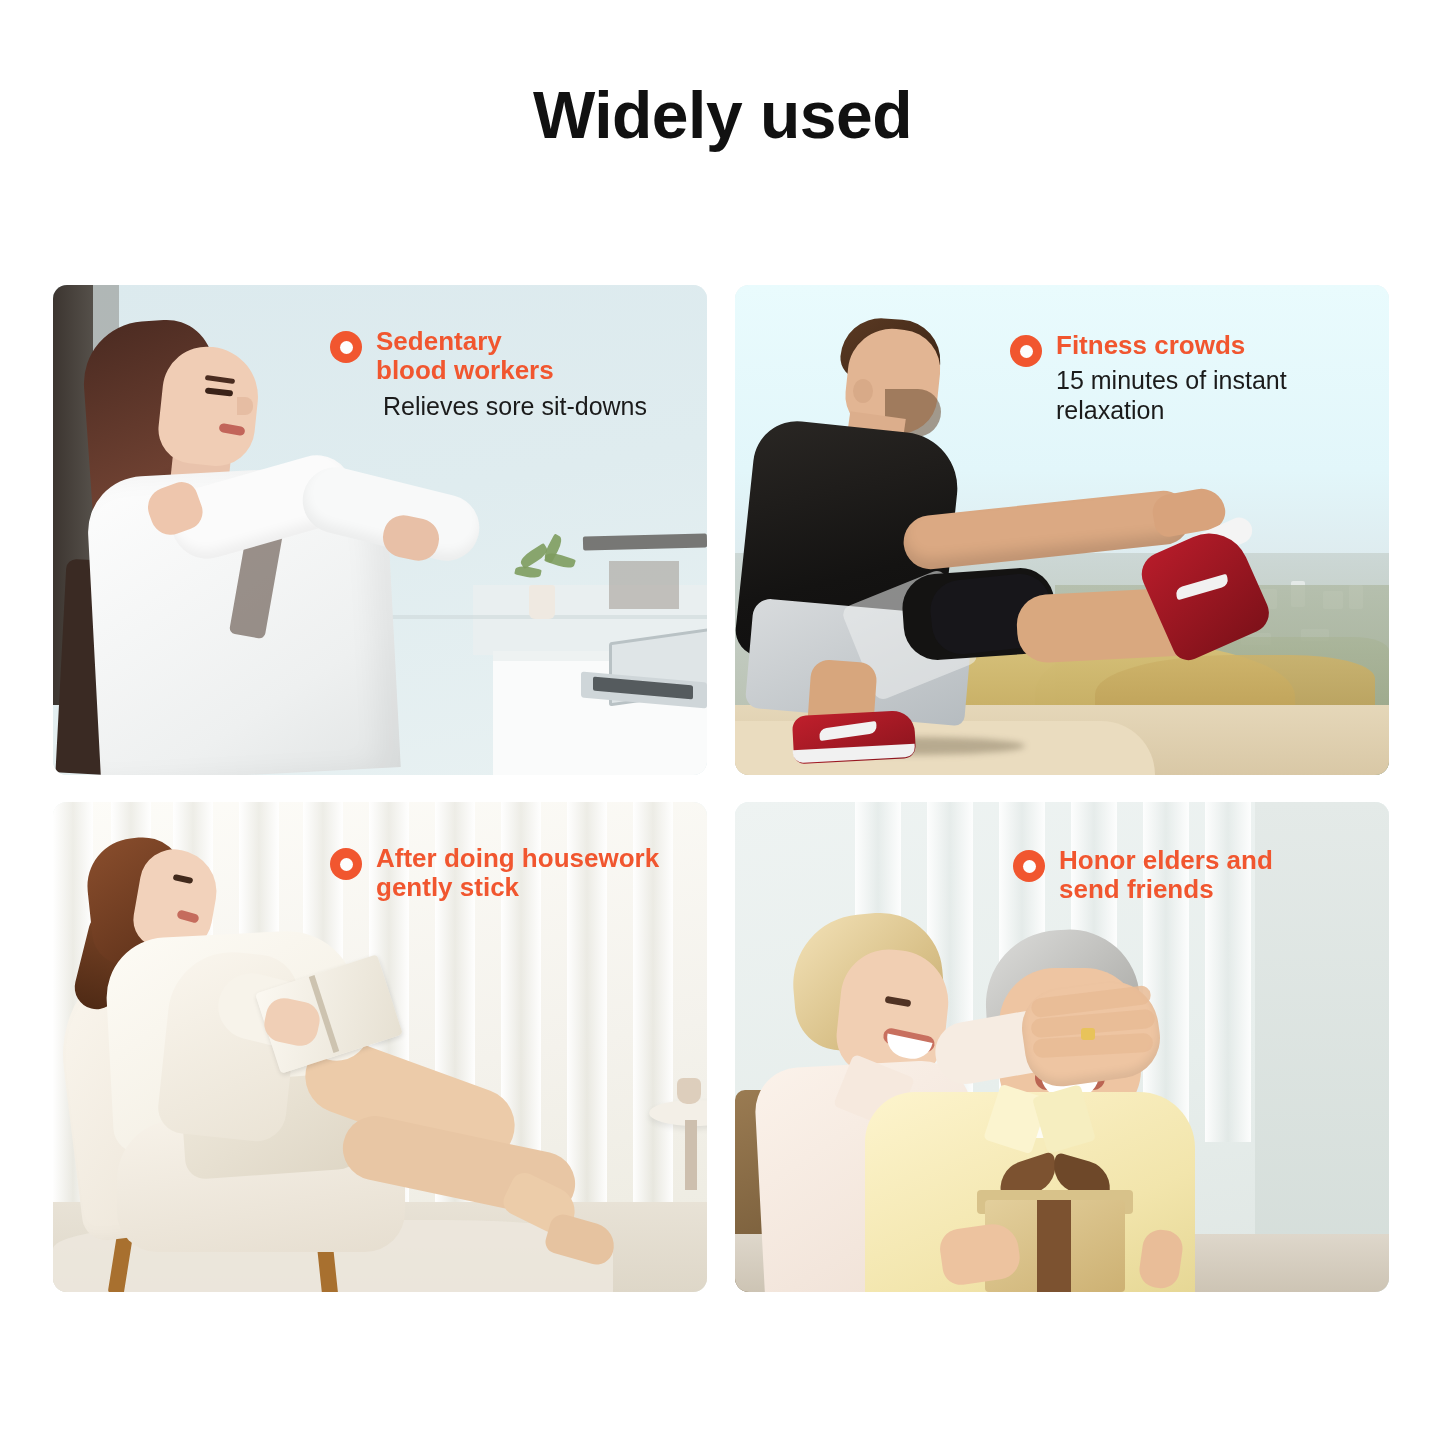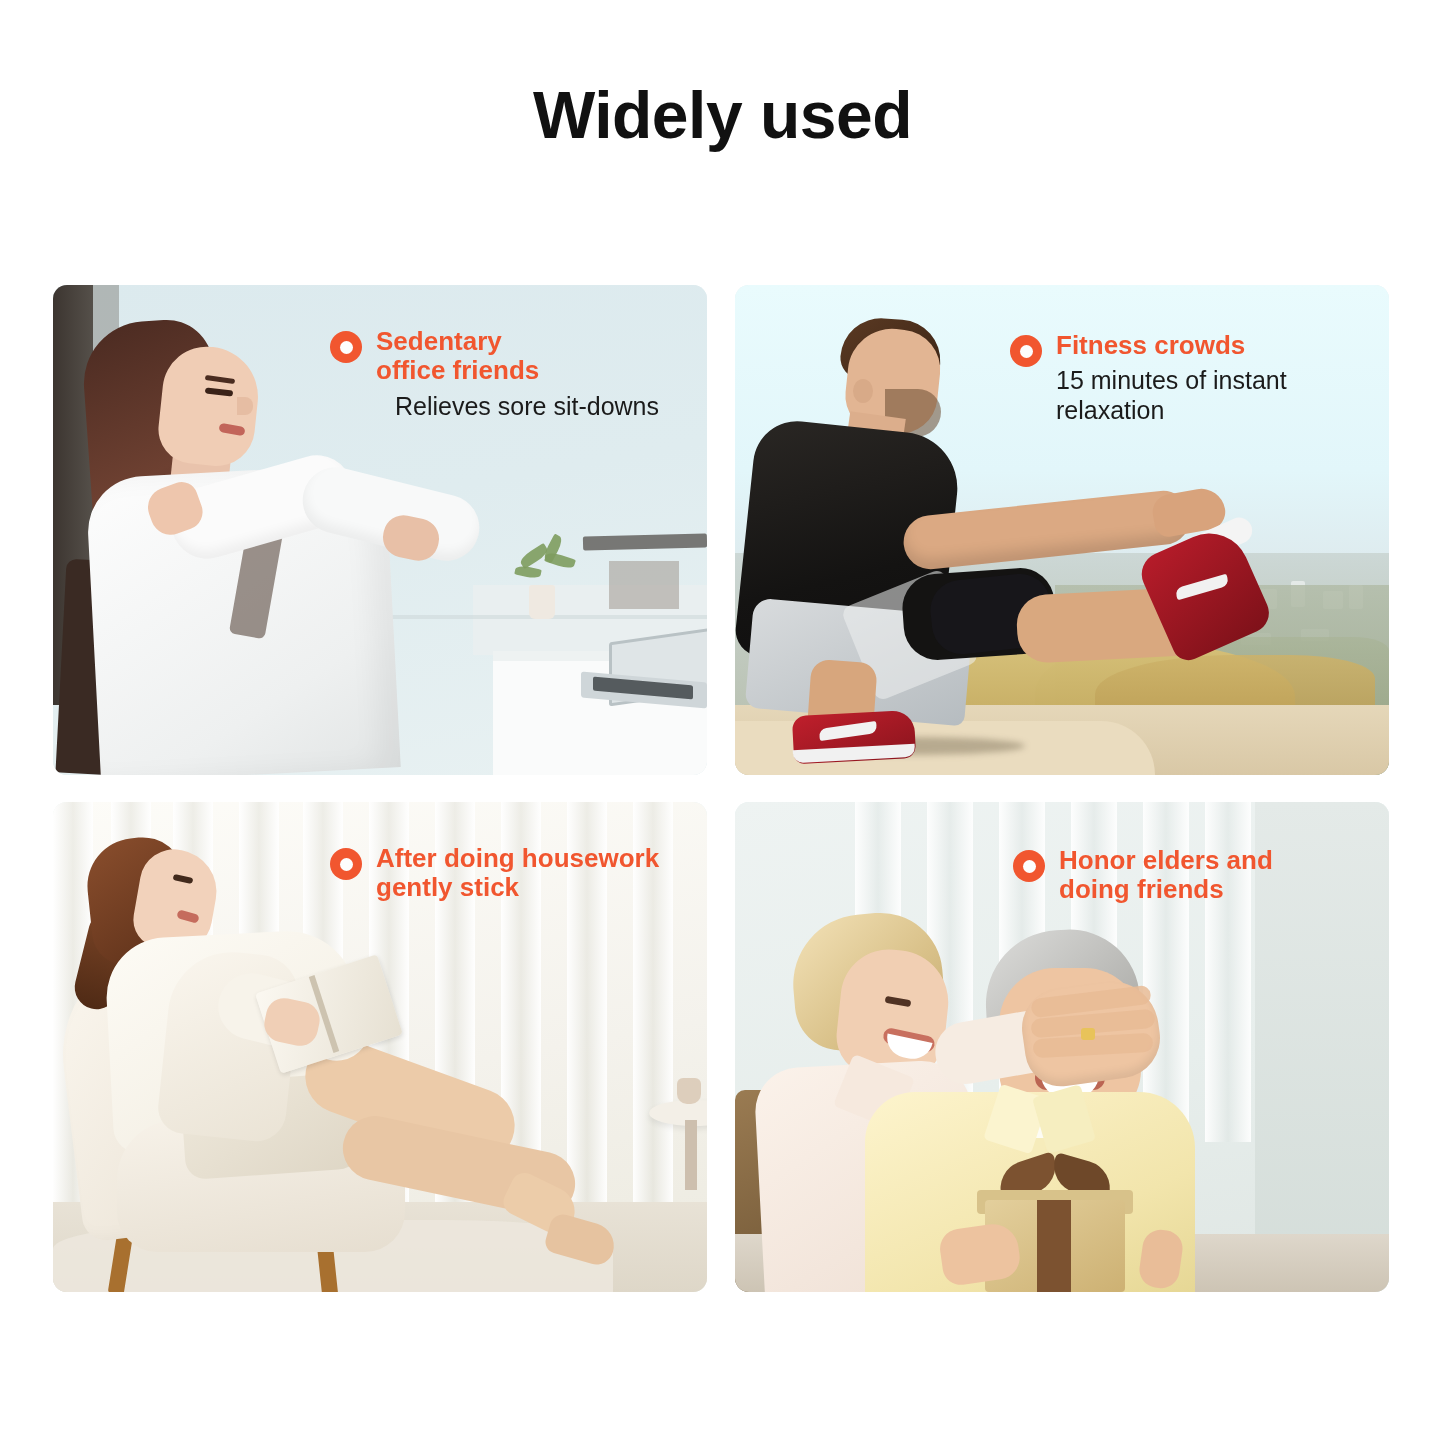--- a/index.html
+++ b/index.html
@@ -51,21 +51,21 @@
 
   .cap-text{flex:1 1 auto;}
   .cap-head{
     color:#f1562f;font-weight:bold;font-size:26px;line-height:1.13;
     white-space:pre-line;
   }
   .cap-sub{
     color:#1b1b1b;font-size:25px;line-height:1.18;margin-top:6px;
     white-space:pre-line;
   }
-  .c0 .cap-sub{margin-left:19px;}
+  .c0 .cap-sub{margin-left:7px;}
   .c2 .cap-sub{margin-left:12px;}
 
   
   .ph1{background:linear-gradient(170deg,#dceaee 0%,#dfecef 45%,#e8f1f2 100%);}
   .ph1 .win-left{position:absolute;left:0;top:0;width:40px;height:420px;background:linear-gradient(90deg,#3c3530,#55504a);}
   .ph1 .win-mullion{position:absolute;left:40px;top:0;width:26px;height:390px;background:#8d8d88;opacity:.55;}
   .ph1 .deskfar{position:absolute;left:420px;top:300px;width:234px;height:70px;background:#e9eff0;}
   .ph1 .deskline{position:absolute;left:330px;top:330px;width:324px;height:4px;background:#cfd9da;opacity:.6;}
   .ph1 .shelf{position:absolute;left:530px;top:250px;width:124px;height:14px;background:#4a4540;opacity:.7;border-radius:2px;transform:rotate(-1.5deg);}
   .ph1 .shelf2{position:absolute;left:556px;top:276px;width:70px;height:48px;background:#9a8f86;opacity:.5;}
@@ -238,21 +238,21 @@
           <div class="armL"></div>
         <div class="hand1"></div>
           <div class="hand2"></div>
       </div>
       <div class="caption">
         <div class="bullet">
             <div class="hole"></div>
           </div>
         <div class="cap-text">
           <div class="cap-head">Sedentary
-office friends</div>
+blood workers</div>
           <div class="cap-sub">Relieves sore sit-downs</div>
         </div>
       </div>
     </div>
 
     <div class="card c1">
       <div class="photo ph2">
         <div class="cityband"></div>
         <div class="citydot" style="left:470px;top:300px;width:16px;height:22px;"></div>
         <div class="citydot" style="left:500px;top:292px;width:12px;height:30px;"></div>
@@ -392,19 +392,19 @@
           <div class="giftband"></div>
         <div class="handM"></div>
           <div class="thumbR"></div>
       </div>
       <div class="caption">
         <div class="bullet">
             <div class="hole"></div>
           </div>
         <div class="cap-text">
           <div class="cap-head">Honor elders and
-doing friends</div>
+send friends</div>
         </div>
       </div>
     </div>
 
   </div>
 </div>
 
 </body></html>

